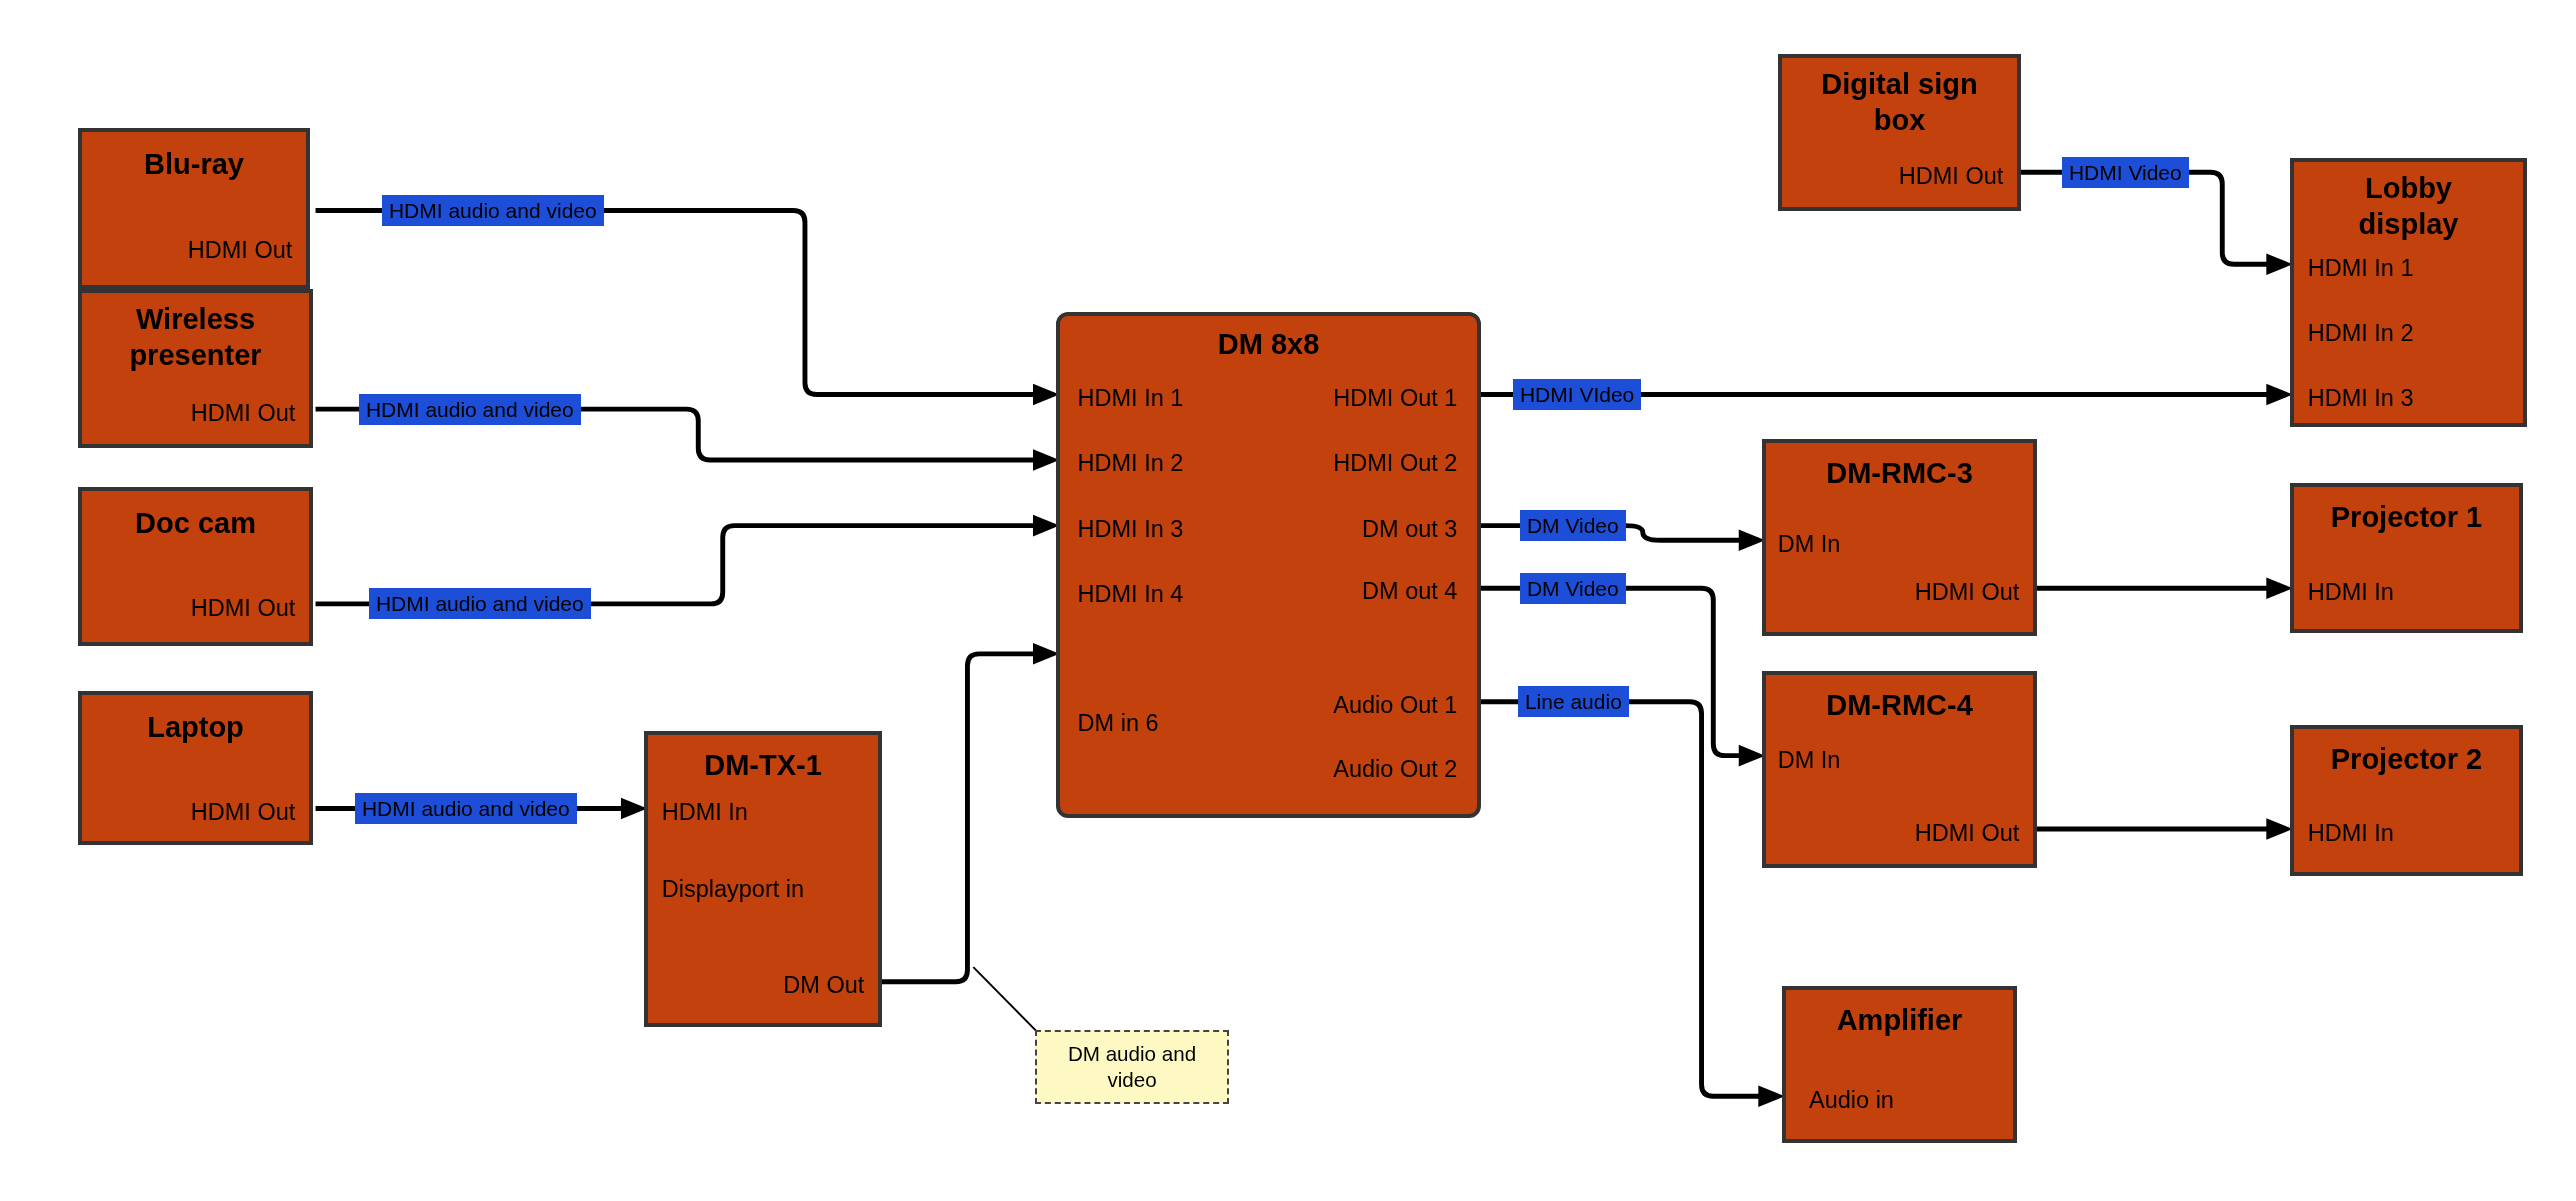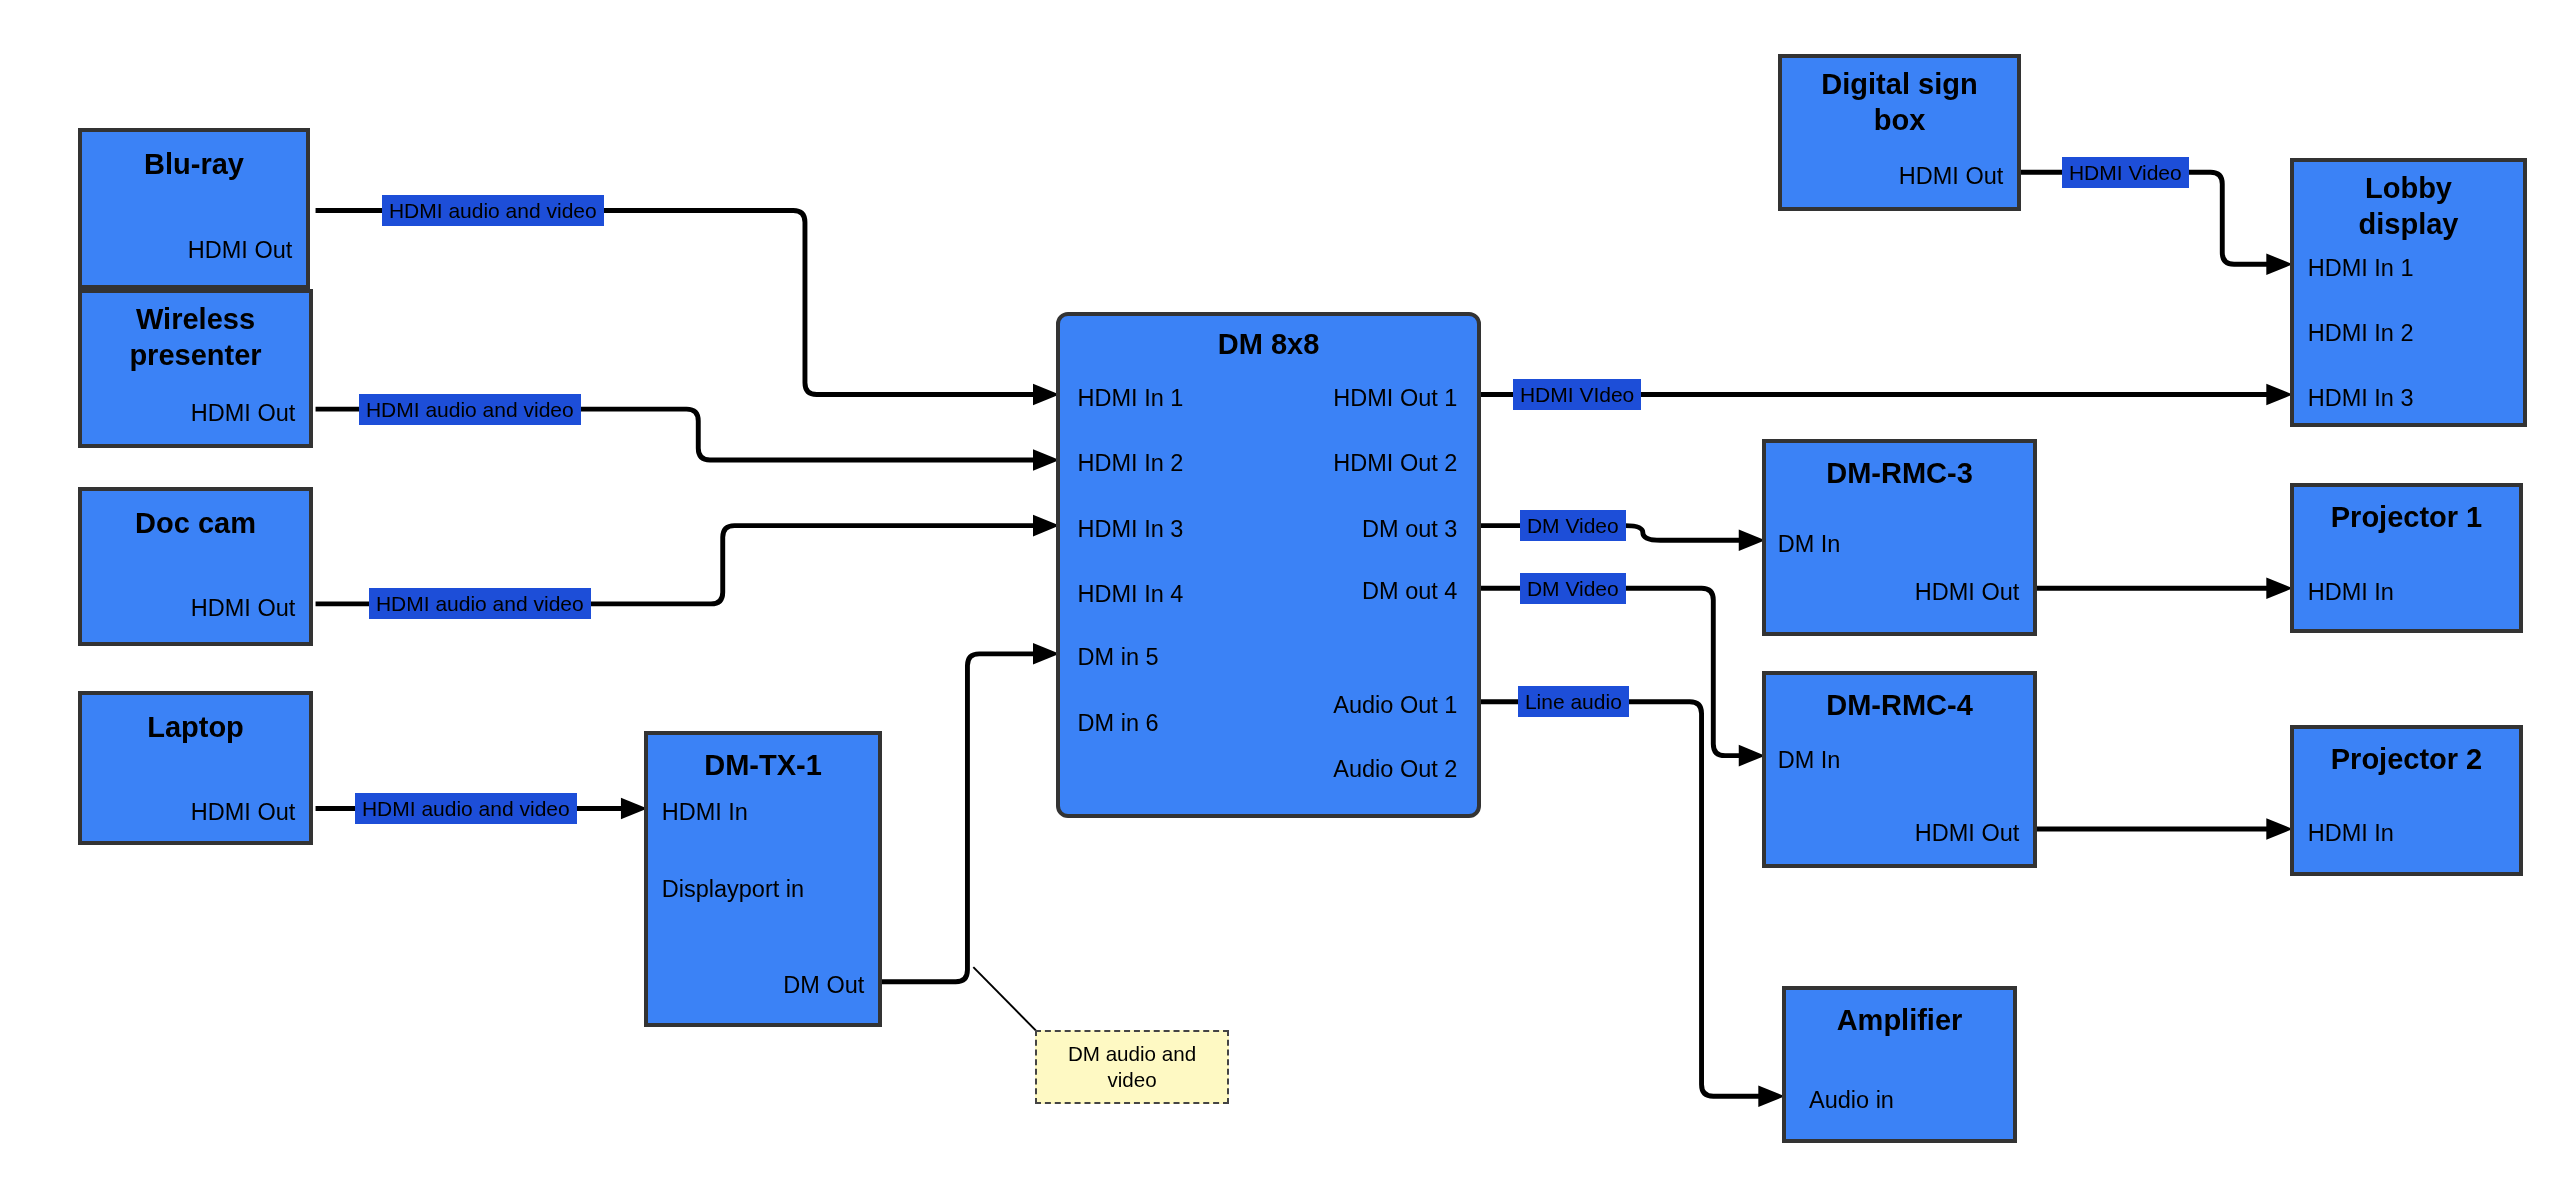--- a/index.html
+++ b/index.html
@@ -10,21 +10,21 @@
     background: #ffffff;
     font-family: "Liberation Sans", sans-serif;
     color: #000000;
     overflow: hidden;
   }
   #wires { position: absolute; left: 0; top: 0; z-index: 1; }
   .node {
     position: absolute;
     box-sizing: border-box;
     border: 4.9px solid #333333;
-    background: #3b82f6;
+    background: #c2410c;
     z-index: 2;
   }
   .node-title {
     padding-top: 13.7px;
     text-align: center;
     font-weight: bold;
     font-size: 29px;
     line-height: 36px;
   }
   .node-title span { display: block; }
@@ -143,21 +143,20 @@
 
   <div class="node" style="left:1056px;top:312px;width:425px;height:506px;border-radius:12px;">
     <div class="node-title" style="padding-top:9.8px;">
       <span>DM 8x8</span>
         <span></span>
     </div>
     <span class="port port-l" style="top:67px;">HDMI In 1</span>
     <span class="port port-l" style="top:132px;">HDMI In 2</span>
     <span class="port port-l" style="top:198px;">HDMI In 3</span>
     <span class="port port-l" style="top:263px;">HDMI In 4</span>
-    <span class="port port-l" style="top:326px;">DM in 5</span>
     <span class="port port-l" style="top:392px;">DM in 6</span>
     <span class="port port-r" style="top:67px;padding-right:19.6px;padding-left:46px;">HDMI Out 1</span>
     <span class="port port-r" style="top:132px;padding-right:19.6px;">HDMI Out 2</span>
     <span class="port port-r" style="top:198px;padding-right:19.6px;">DM out 3</span>
     <span class="port port-r" style="top:260px;padding-right:19.6px;">DM out 4</span>
     <span class="port port-r" style="top:374px;padding-right:19.6px;">Audio Out 1</span>
     <span class="port port-r" style="top:438px;padding-right:19.6px;">Audio Out 2</span>
   </div>
 
   <div class="node" style="left:1778px;top:54px;width:243px;height:157px;">

